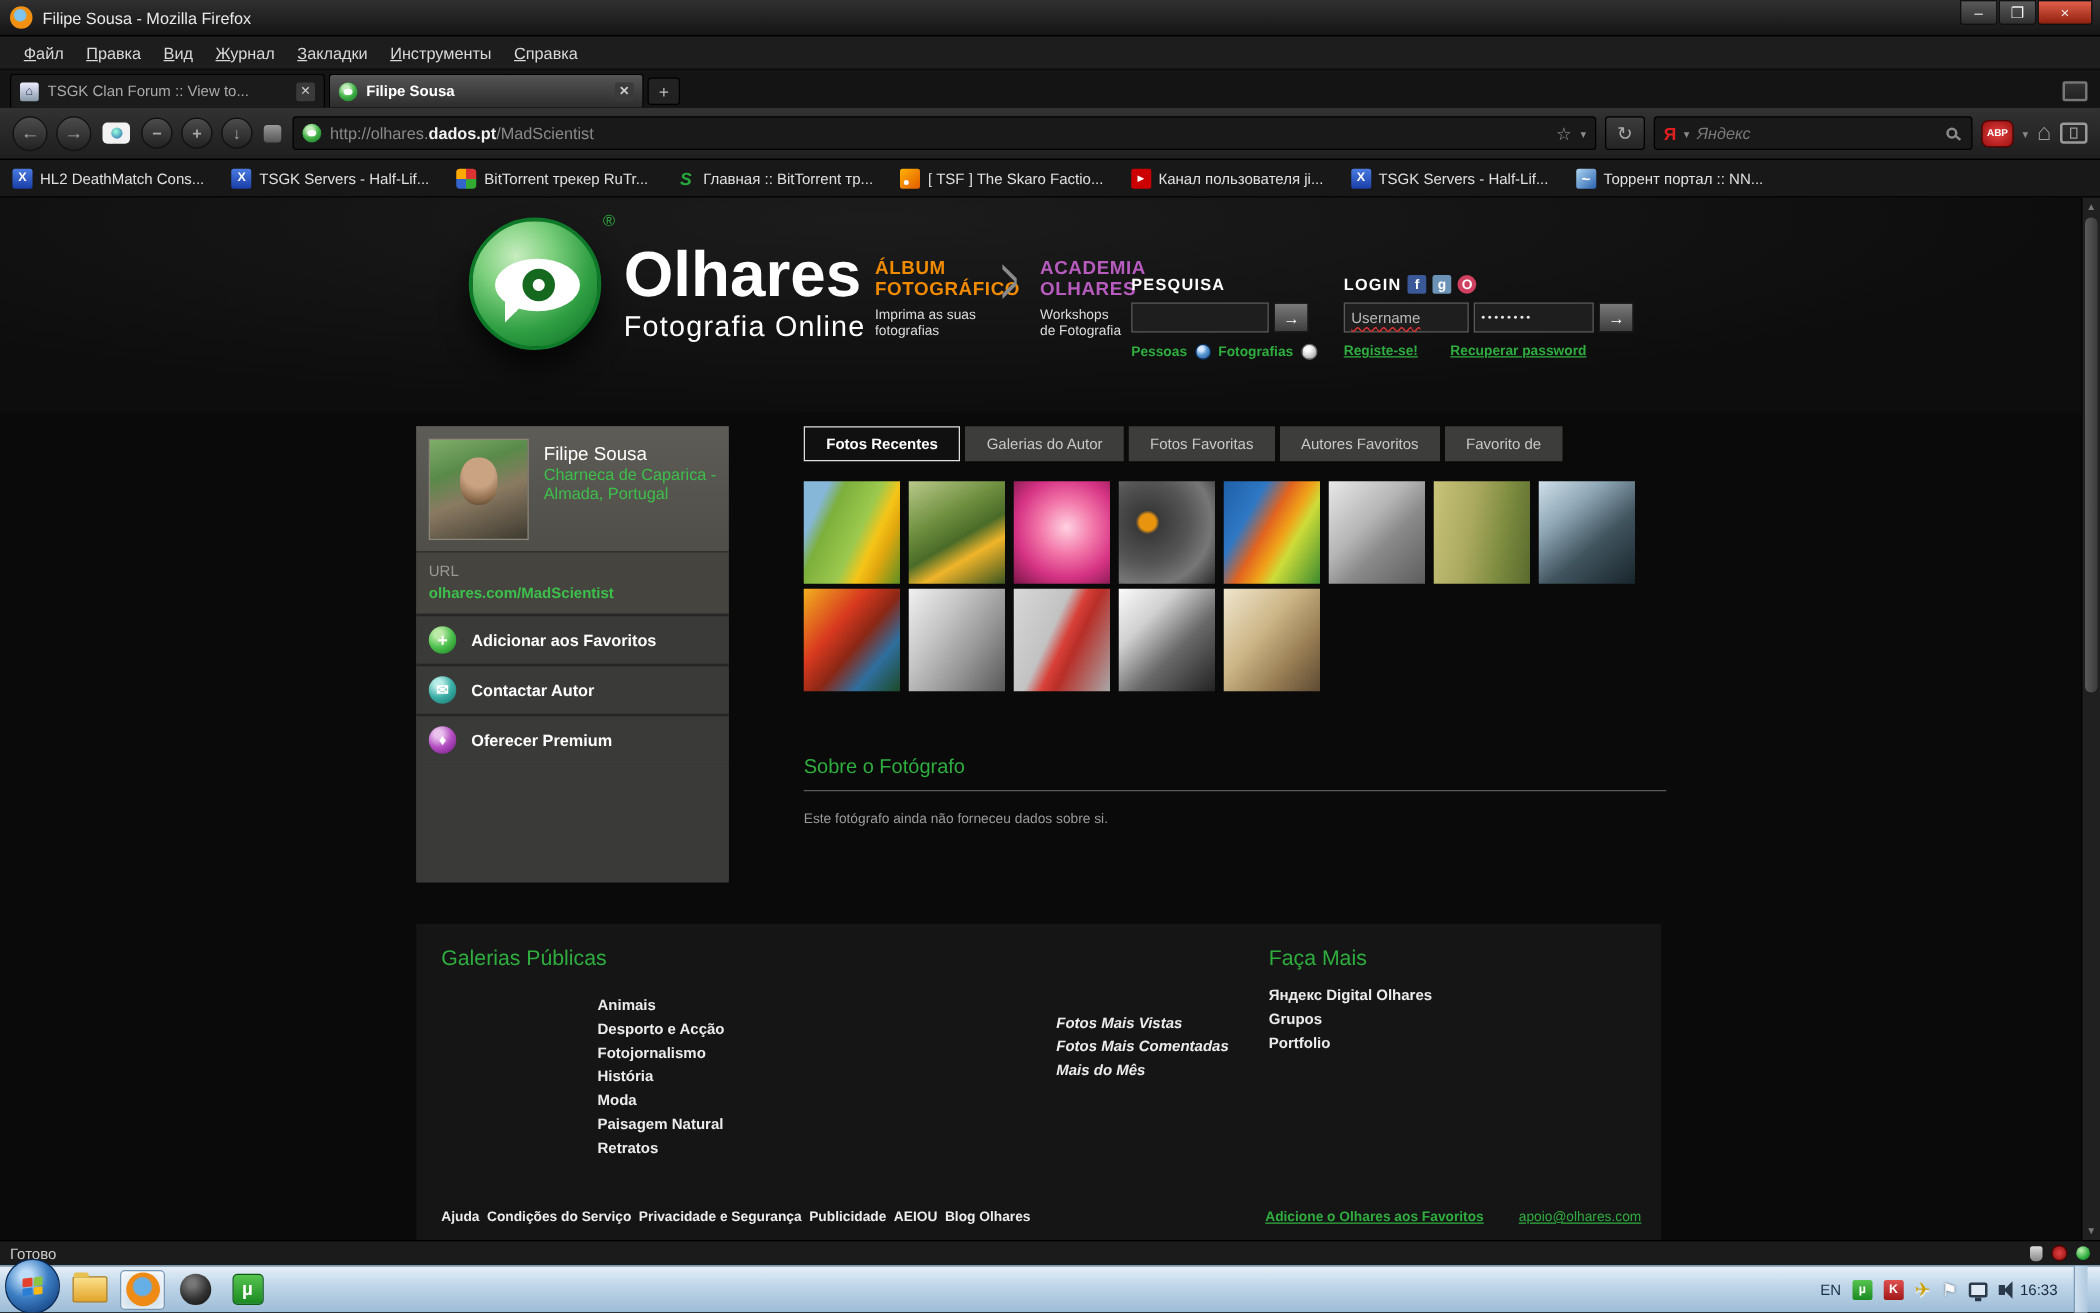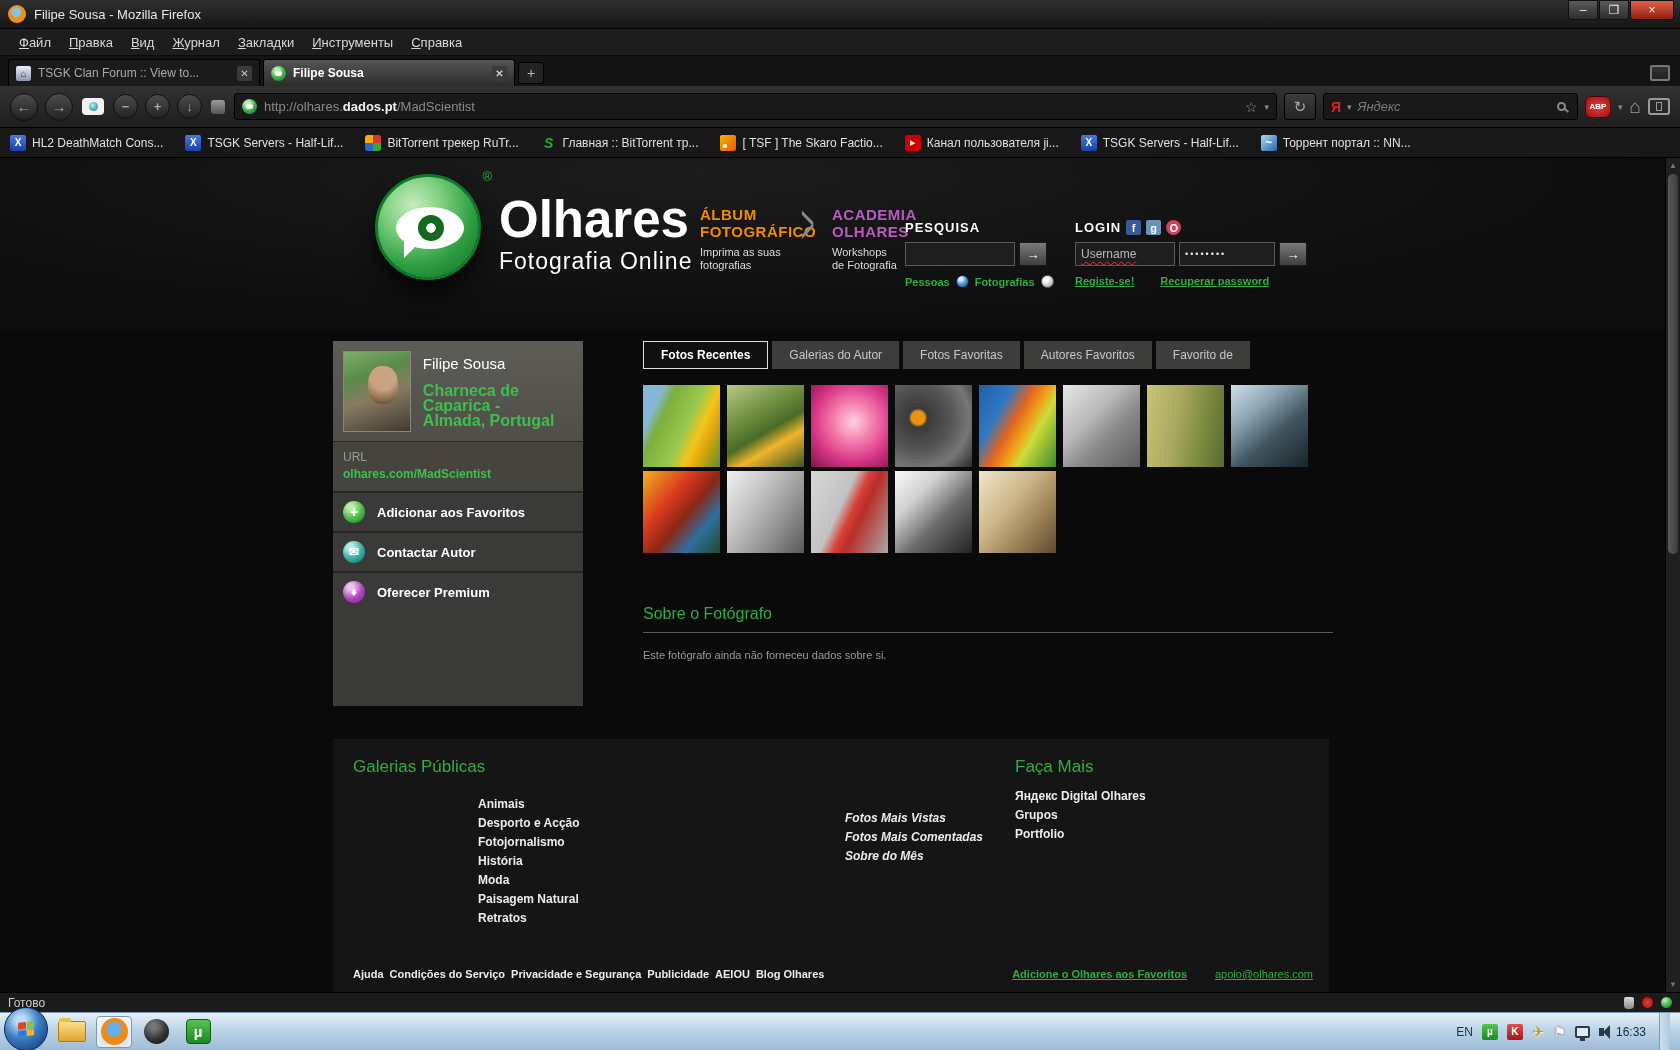--- a/index.html
+++ b/index.html
@@ -137,21 +137,21 @@
   .green-link{color:#2fae3f;text-decoration:underline;font-weight:bold;}
 
   
   .profile-card{position:absolute;left:333px;top:183px;width:250px;height:365px;background:#3a3a38;}
   .pc-head{height:100px;background:linear-gradient(#5e5c56,#504e48);padding:10px;display:flex;gap:12px;}
   .avatar{width:80px;height:81px;border:1px solid #8a8878;
     background:linear-gradient(160deg,#7fae6a 0%,#5a8a4a 30%,#8a7a62 55%,#3e3a30 100%);position:relative;}
   .avatar::after{content:"";position:absolute;left:24px;top:14px;width:30px;height:38px;border-radius:45%;
     background:radial-gradient(circle at 50% 30%,#caa383 0 40%,#8a6a4a 75%,#4a3a28 100%);}
   .pc-name{color:#fff;font-size:15px;margin-top:4px;}
-  .pc-loc{color:#3dc04b;font-weight:bold;font-size:16px;line-height:15px;margin-top:11px;}
+  .pc-loc{color:#3dc04b;font-weight:normal;font-size:13px;line-height:15px;margin-top:0;}
   .pc-url{height:50px;background:#45443f;padding:8px 10px;border-top:1px solid #2c2c2a;}
   .pc-url-label{color:#9a9a93;font-size:12px;}
   .pc-url-link{color:#3dc04b;font-weight:bold;font-size:12px;margin-top:3px;display:inline-block;}
   .pc-action{height:40px;border-top:2px solid #262624;display:flex;align-items:center;gap:12px;padding:0 10px;
     background:#3a3a38;color:#fff;font-weight:bold;font-size:13px;}
   .act-ic{width:22px;height:22px;border-radius:50%;color:#fff;font-size:12px;display:flex;align-items:center;justify-content:center;}
   .act-ic[data-icon="person-add-icon"]{background:radial-gradient(circle at 35% 28%,#bdeaa8 0 15%,#4fc24f 50%,#157a20 100%);font-size:14px;font-weight:bold;}
   .act-ic[data-icon="envelope-icon"]{background:radial-gradient(circle at 35% 28%,#b8ece6 0 15%,#3db0a8 50%,#0f6e68 100%);}
   .act-ic[data-icon="gift-icon"]{background:radial-gradient(circle at 35% 28%,#eac2ee 0 15%,#b44fc2 50%,#6e1580 100%);}
 
@@ -509,21 +509,21 @@
           <li>Moda</li>
           <li>Paisagem Natural</li>
           <li>Retratos</li>
         </ul>
     </div>
     <div class="fcol f-f2">
       <ul class="f-list">
 
       <li>Fotos Mais Vistas</li>
           <li>Fotos Mais Comentadas</li>
-          <li>Sobre do Mês</li>
+          <li>Mais do Mês</li>
         </ul>
     </div>
     <div class="fcol f-m">
       <div class="f-head">Faça Mais</div>
       <ul class="f-list">
 
       <li>Яндекс Digital Olhares</li>
           <li>Grupos</li>
           <li>Portfolio</li>
         </ul>

